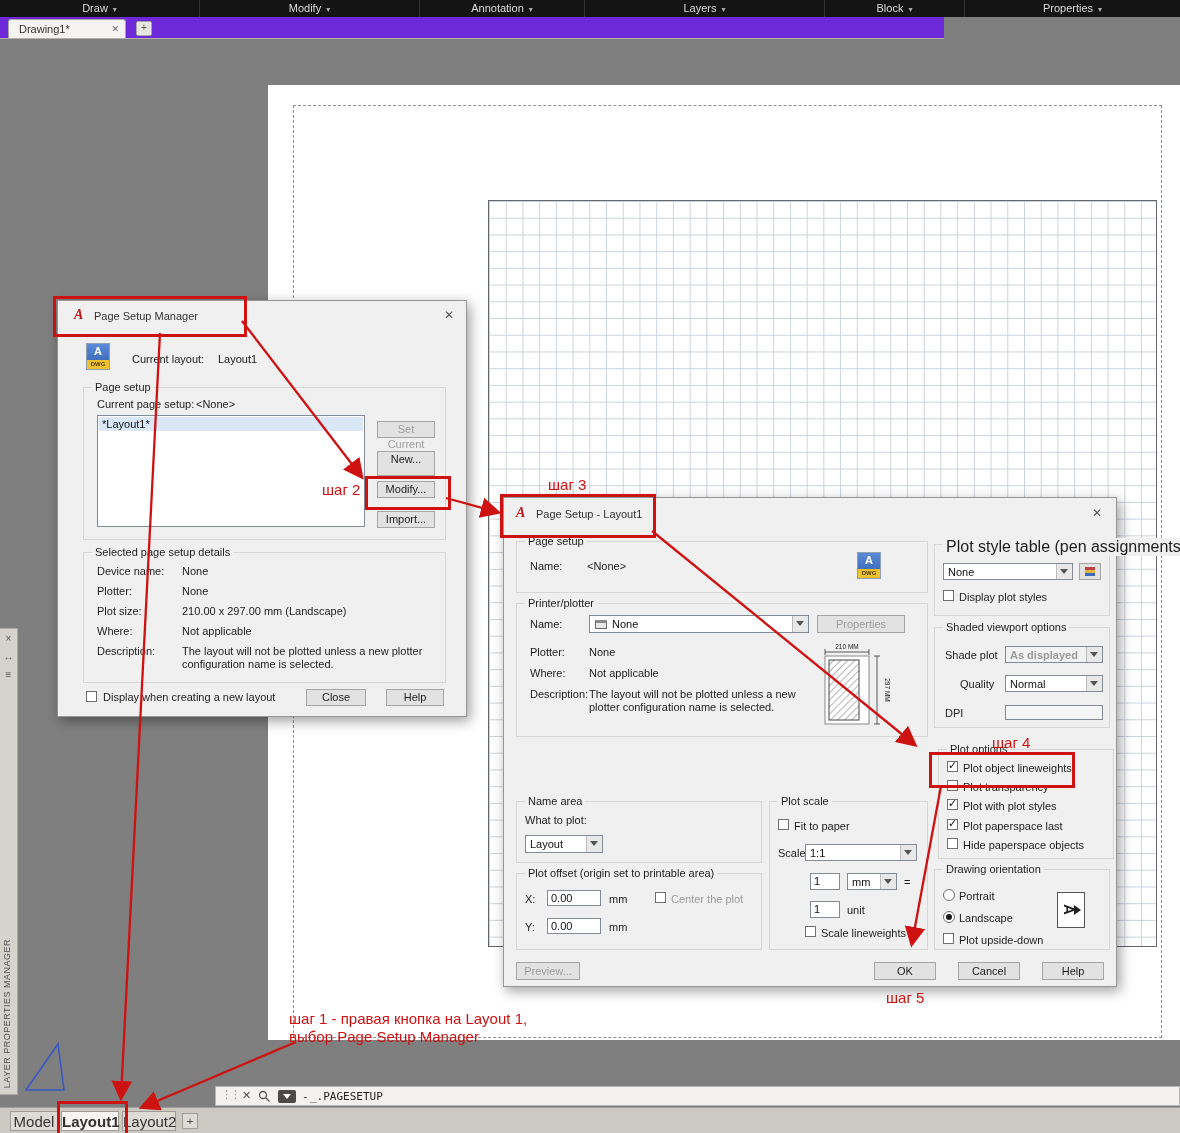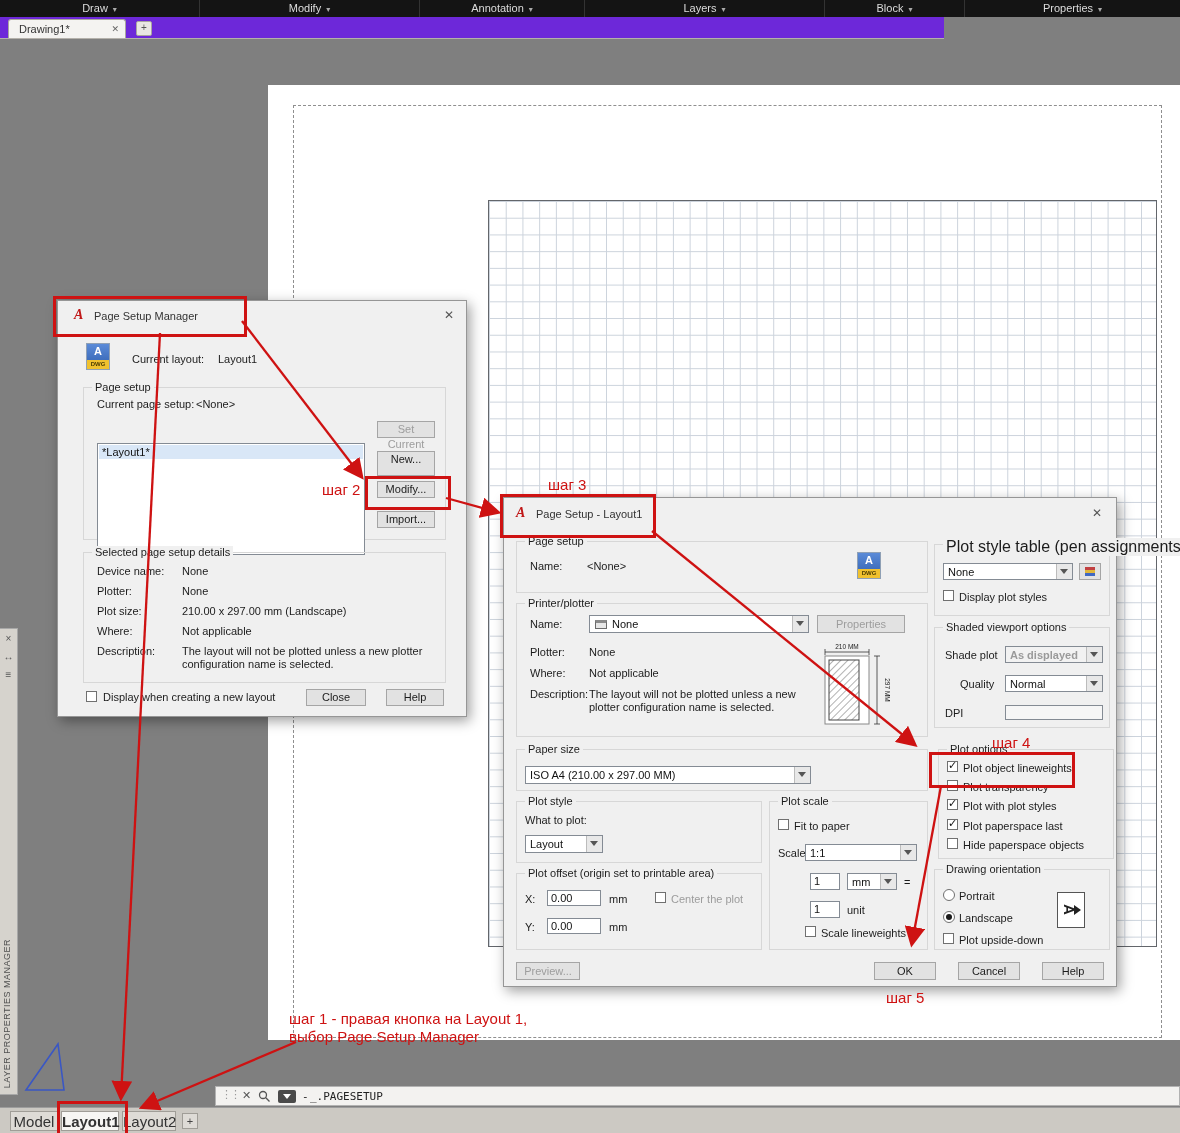--- a/index.html
+++ b/index.html
@@ -61,21 +61,21 @@
   .gl{position:absolute;top:-7px;left:8px;background:#f0f0f0;padding:0 3px;font-size:11px;white-space:nowrap;color:#1c1c1c;}
 
   .lbl{position:absolute;font-size:11px;white-space:nowrap;color:#1c1c1c;}
   .dim{color:#9c9c9c;}
   .wrap{white-space:normal;line-height:12.5px;}
 
   .btn{position:absolute;background:#e2e2e2;border:1px solid #a5a5a5;font-size:11px;text-align:center;color:#1c1c1c;box-sizing:border-box;line-height:15px;}
   .btn.tall{line-height:16px;}
   .btn.dis{color:#9d9d9d;}
 
-  .listbox{position:absolute;background:#fff;border:1px solid #848b94;box-sizing:border-box;margin-top:28px;}
+  .listbox{position:absolute;background:#fff;border:1px solid #848b94;box-sizing:border-box;}
   .listitem{margin:1px;background:#d9e7f7;font-size:11px;padding:1px 3px;color:#111;}
 
   .tb{position:absolute;background:#fff;border:1px solid #848b94;font-size:11px;padding:1px 3px;box-sizing:border-box;color:#111;}
 
   .combo{position:absolute;background:#fff;border:1px solid #848b94;box-sizing:border-box;}
   .combo .ct{position:absolute;left:4px;top:2px;font-size:11px;white-space:nowrap;color:#111;}
   .combo .ca{position:absolute;right:0;top:0;bottom:0;width:15px;background:#e8e8e8;border-left:1px solid #bcbcbc;}
   .combo .ca::after{content:"";position:absolute;left:3px;top:5px;border:4px solid transparent;border-top:5px solid #555;}
   .combo.dis{background:#f2f2f2;font-weight:bold;}
   .combo.dis .ct{color:#9a9a9a;}
@@ -225,30 +225,23 @@
         <line x1="46" y1="7" x2="46" y2="13" stroke="#333" stroke-width="0.8"></line>
         <rect x="2" y="14" width="44" height="68" fill="#fff" stroke="#888"></rect>
         <rect x="6" y="18" width="30" height="60" fill="url(#h45)" stroke="#444"></rect>
         <line x1="54" y1="14" x2="54" y2="82" stroke="#333" stroke-width="0.8"></line>
         <line x1="51" y1="14" x2="57" y2="14" stroke="#333" stroke-width="0.8"></line>
         <line x1="51" y1="82" x2="57" y2="82" stroke="#333" stroke-width="0.8"></line>
         <text x="62" y="48" font-size="6.5" text-anchor="middle" fill="#222" transform="rotate(90 62 48)">297 MM</text>
       </svg>
     </div>
 
-    <div class="grp" style="left:12px;top:251px;width:412px;height:42px">
-      <span class="gl">Paper size</span>
-      <div class="combo" style="left:8px;top:16px;width:286px;height:18px">
-        <span class="ct">ISO A4 (210.00 x 297.00 MM)</span>
-        <span class="ca"></span>
-      </div>
-    </div>
 
     <div class="grp" style="left:12px;top:303px;width:246px;height:62px">
-      <span class="gl">Plot style</span>
+      <span class="gl">Name area</span>
       <span class="lbl" style="left:8px;top:12px">What to plot:</span>
       <div class="combo" style="left:8px;top:33px;width:78px;height:18px">
         <span class="ct">Layout</span>
         <span class="ca"></span>
       </div>
     </div>
 
     <div class="grp" style="left:12px;top:375px;width:246px;height:77px">
       <span class="gl">Plot offset (origin set to printable area)</span>
       <span class="lbl" style="left:8px;top:19px">X:</span>

